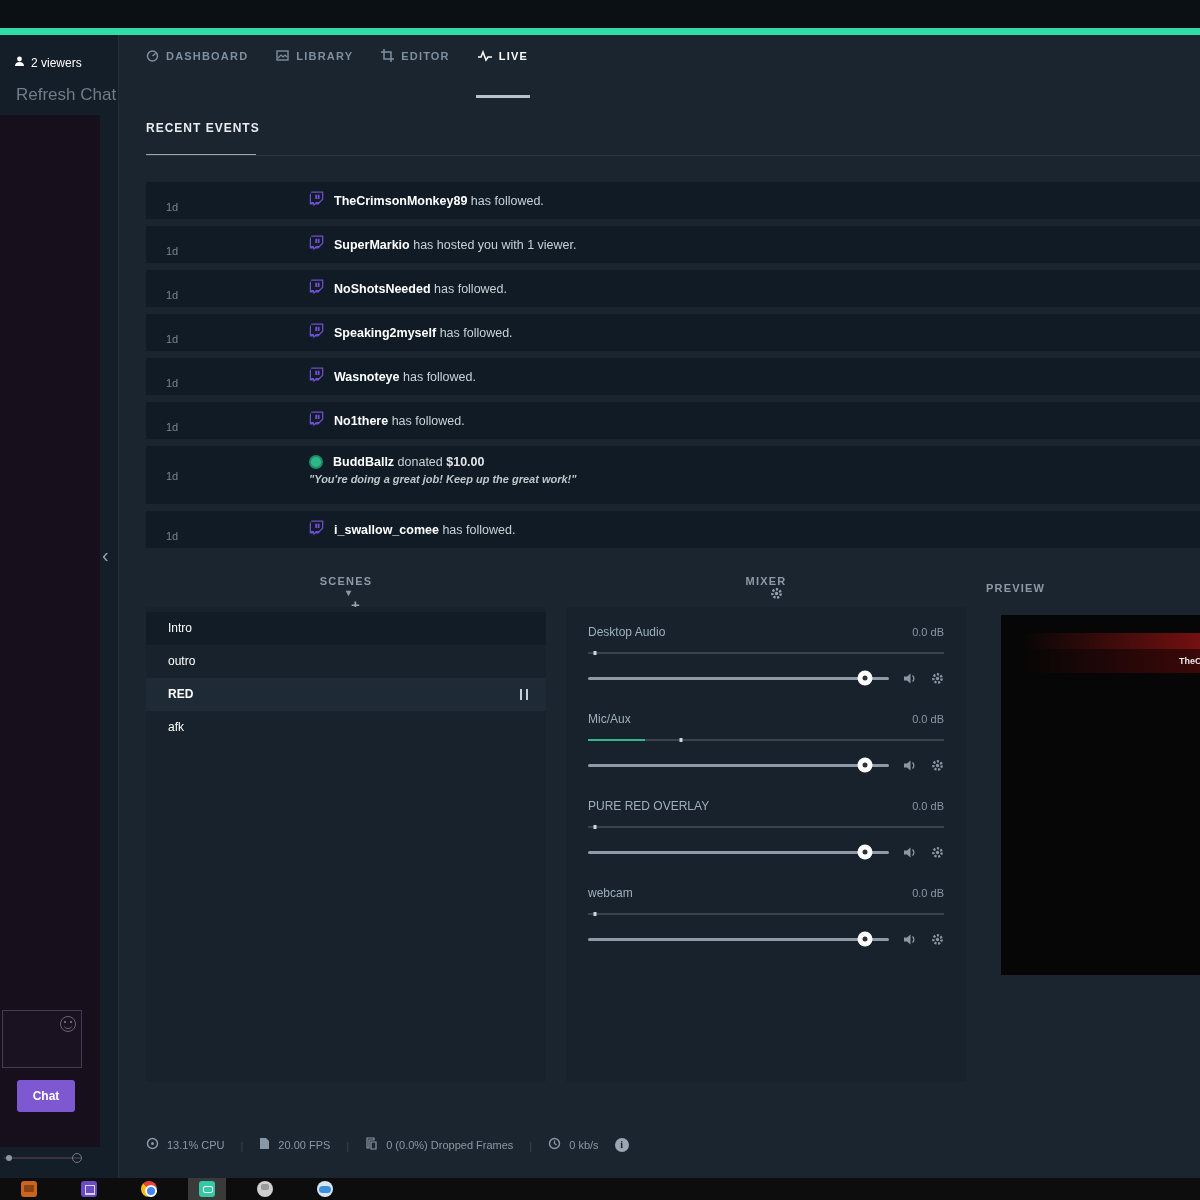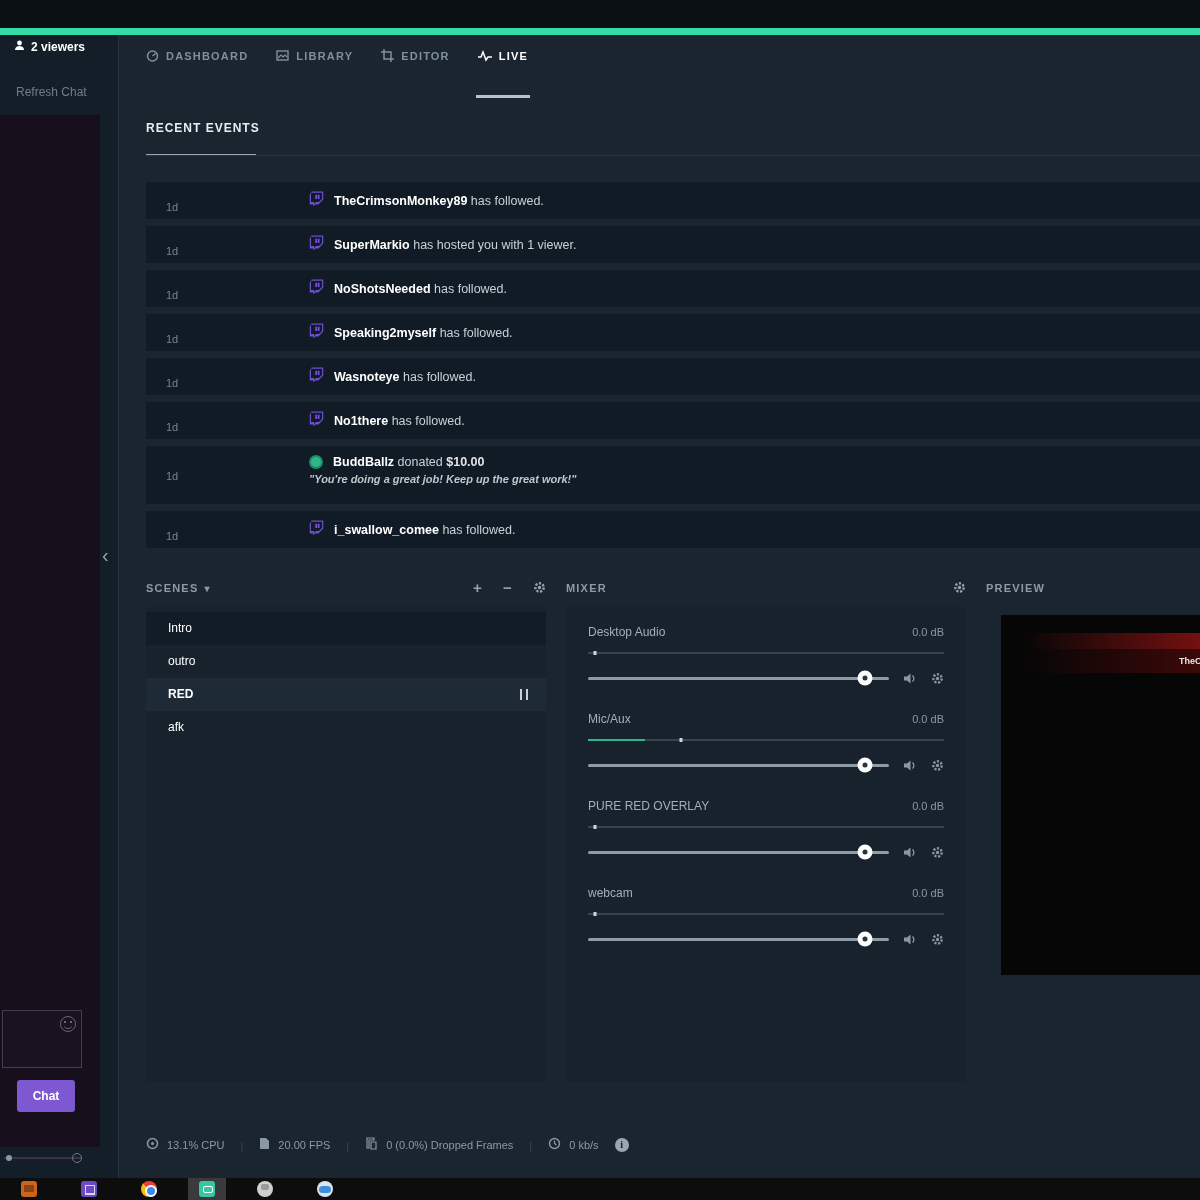--- a/index.html
+++ b/index.html
@@ -6,23 +6,23 @@
   html,body { width:1200px; height:1200px; overflow:hidden; background:#0b1015;
     font-family:"Liberation Sans", sans-serif; }
   #screen { position:relative; width:1200px; height:1200px; background:#1b2530; }
 
   
   .titlebar { position:absolute; left:0; top:0; width:1200px; height:28px; background:#0b1015; }
   .accent { position:absolute; left:0; top:28px; width:1200px; height:7px; background:#31dca6; }
 
   
   .sidebar { position:absolute; left:0; top:35px; width:118px; height:1143px; background:#141e28; }
-  .viewers { position:absolute; left:14px; top:5px; color:#fff; font-size:12px; font-weight:bold;
+  .viewers { position:absolute; left:14px; top:21px; color:#fff; font-size:12px; font-weight:normal;
     display:flex; align-items:center; gap:6px; }
-  .refresh { position:absolute; left:16px; top:50px; color:#6f7d88; font-size:12px; }
+  .refresh { position:absolute; left:16px; top:50px; color:#6f7d88; font-size:17px; }
   .chat-area { position:absolute; left:0; top:80px; width:100px; height:1032px; background:#170f1b; }
   .chat-input { position:absolute; left:2px; top:975px; width:80px; height:58px;
     border:1px solid #453c50; background:#1a1220; }
   .smiley { position:absolute; right:5px; top:5px; width:16px; height:16px; border:1px solid #6d6276;
     border-radius:50%; }
   .smiley:before { content:""; position:absolute; left:3px; top:4px; width:2px; height:2px;
     background:#6d6276; box-shadow:6px 0 0 #6d6276; }
   .smiley:after { content:""; position:absolute; left:3px; top:8px; width:8px; height:3px;
     border-bottom:1px solid #6d6276; border-radius:0 0 6px 6px; }
   .chat-btn { position:absolute; left:17px; top:1045px; width:58px; height:32px; background:#7d58d0;
@@ -61,35 +61,35 @@
   .eamount { color:#e5e5e5; font-weight:bold; }
   .equote { color:#bfc7cd; font-size:11px; font-style:italic; font-weight:bold; }
   .coin { width:14px; height:14px; border-radius:50%; background:#2eb88a; border:2px solid #1d8c67; }
 
   
   .phead { position:absolute; top:540px; height:26px; display:flex; align-items:center;
     color:#8d9aa5; font-size:11px; font-weight:bold; letter-spacing:1.2px; }
   .pbody { position:absolute; top:572px; height:475px; background:#17222c; }
 
   
-  .scenes-head { left:27px; width:400px; }
+  .scenes-head { left:27px; width:400px;flex-direction:column; }
   .scenes-head .caret { margin-left:6px; font-size:10px; }
   .scenes-head .spacer, .mixer-head .spacer { flex:1; }
   .hicon { color:#97a4b0; font-size:15px; font-weight:bold; margin-left:20px; cursor:pointer; line-height:14px; }
   .scenes-body { left:27px; width:400px; padding-top:5px; }
   .sitem { height:33px; line-height:33px; padding-left:22px; font-size:12px; color:#ffffff;
     position:relative; cursor:pointer; }
   .sitem.shade { background:#121c26; }
   .sitem.selected { background:#1e2b37; color:#fff; font-weight:bold; }
   .handle { position:absolute; right:18px; top:11px; width:8px; height:11px; }
   .handle i { position:absolute; top:0; width:2px; height:11px; background:#c7d0d8; }
   .handle i:first-child { left:0; } .handle i:last-child { right:0; }
 
   
-  .mixer-head { left:447px; width:400px; }
+  .mixer-head { left:447px; width:400px;flex-direction:column; }
   .mixer-body { left:447px; width:400px; padding:18px 22px; }
   .channel { margin-bottom:26px; }
   .ch-head { display:flex; justify-content:space-between; align-items:center; }
   .ch-name { color:#9fb0bc; font-size:12px; }
   .ch-db { color:#8a98a5; font-size:11px; }
   .meter { position:relative; margin-top:12px; height:5px; }
   .meter .mtrk { position:absolute; left:0; right:0; top:1px; height:2px; background:#39434d; }
   .meter .mfill { position:absolute; left:0; top:1px; height:2px; background:#2eb88a; }
   .meter .mpeak { position:absolute; top:0; width:3px; height:4px; background:#cfd6db; transform:translateX(-50%); }
   .sliderrow { display:flex; align-items:center; margin-top:14px; height:16px; }

